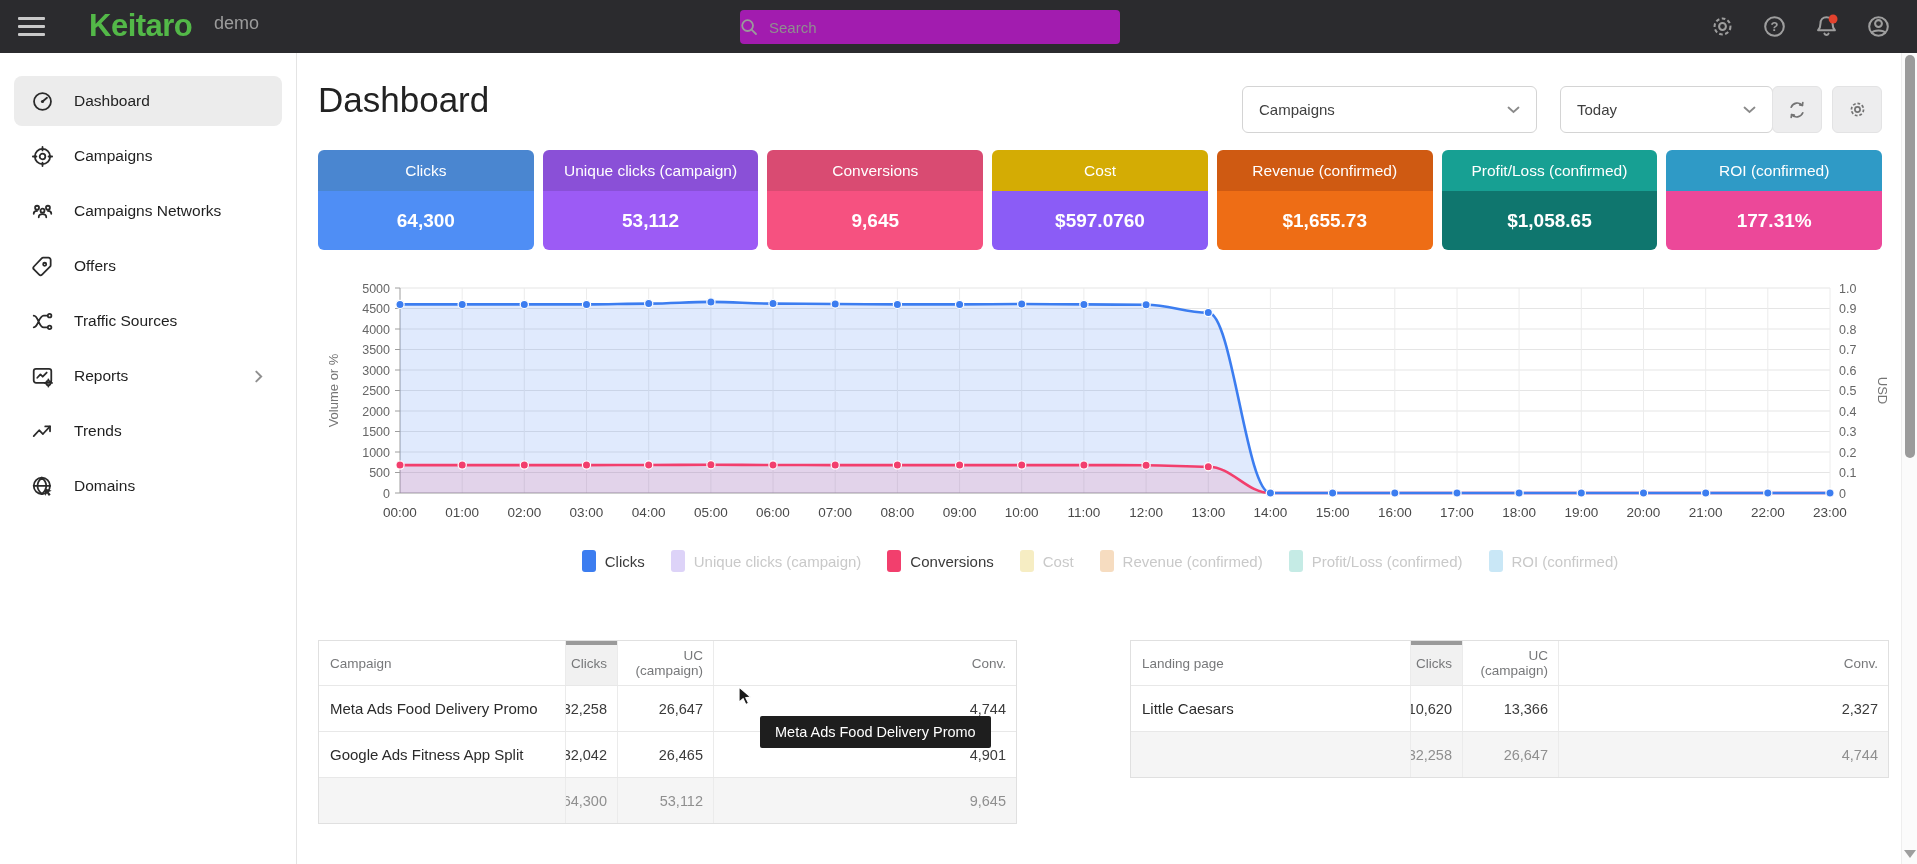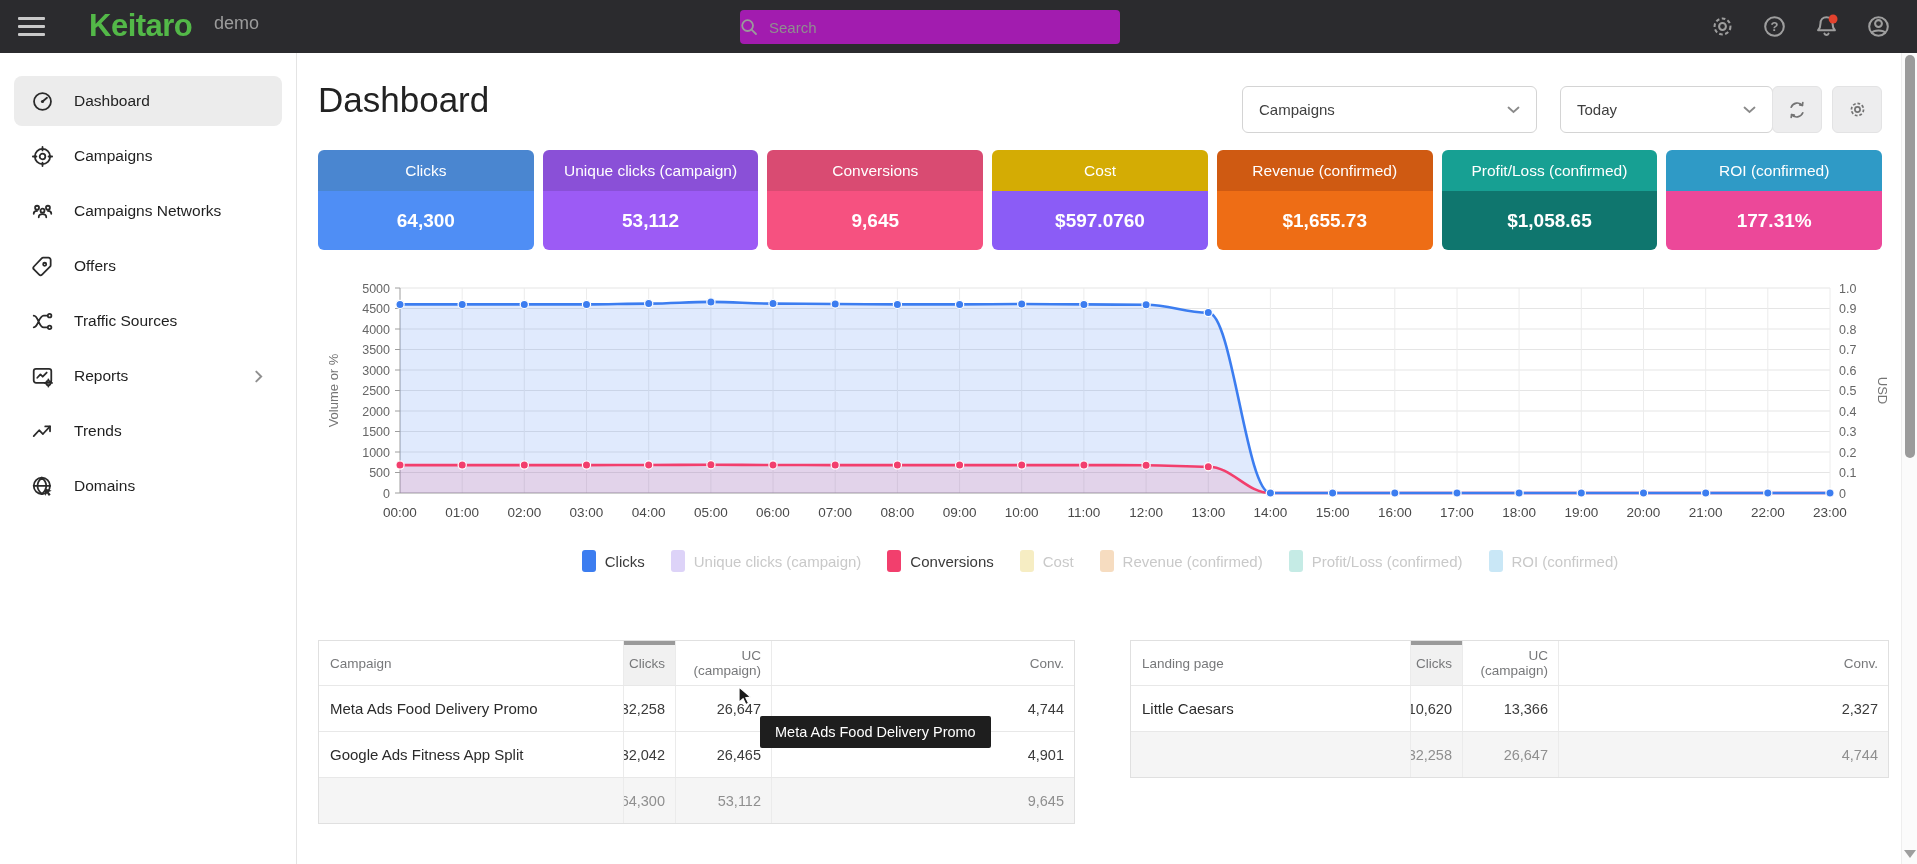--- a/index.html
+++ b/index.html
@@ -47,21 +47,21 @@
 
   
   .legend{position:absolute;left:21px;top:497px;width:1564px;display:flex;justify-content:center;align-items:center;gap:26px;}
   .lg-item{display:flex;align-items:center;gap:9px;font-size:15px;cursor:pointer;}
   .lg-sw{width:14px;height:22px;border-radius:3px;}
   .lg-item .lg-lab{color:#3a3a3a;}
   .lg-item.muted .lg-lab{color:#c9c9c9;}
 
   
   .dtable{position:absolute;top:587px;border:1px solid #e0e0e0;background:#fff;font-size:14.5px;box-sizing:border-box;}
-  .t-left{left:21px;width:757px;}
+  .t-left{left:21px;width:699px;}
   .t-right{left:833px;width:759px;}
   .t-left .trow{display:grid;grid-template-columns:minmax(0,1fr) 52px 96px 303px;}
   .t-right .trow{display:grid;grid-template-columns:minmax(0,1fr) 52px 96px 330px;}
   .trow{border-bottom:1px solid #e8e8e8;}
   .trow:last-child{border-bottom:none;}
   .trow>div{padding:0 10px;display:flex;align-items:center;height:45px;border-left:1px solid #ebebeb;box-sizing:border-box;overflow:hidden;}
   .trow>div:first-child{border-left:none;padding-left:11px;}
   .thead>div{height:44px;color:#77787a;font-size:13.5px;cursor:pointer;position:relative;}
   .num{justify-content:flex-end;text-align:right;}
   .thead .sorted{background:#f1f1f1;}

